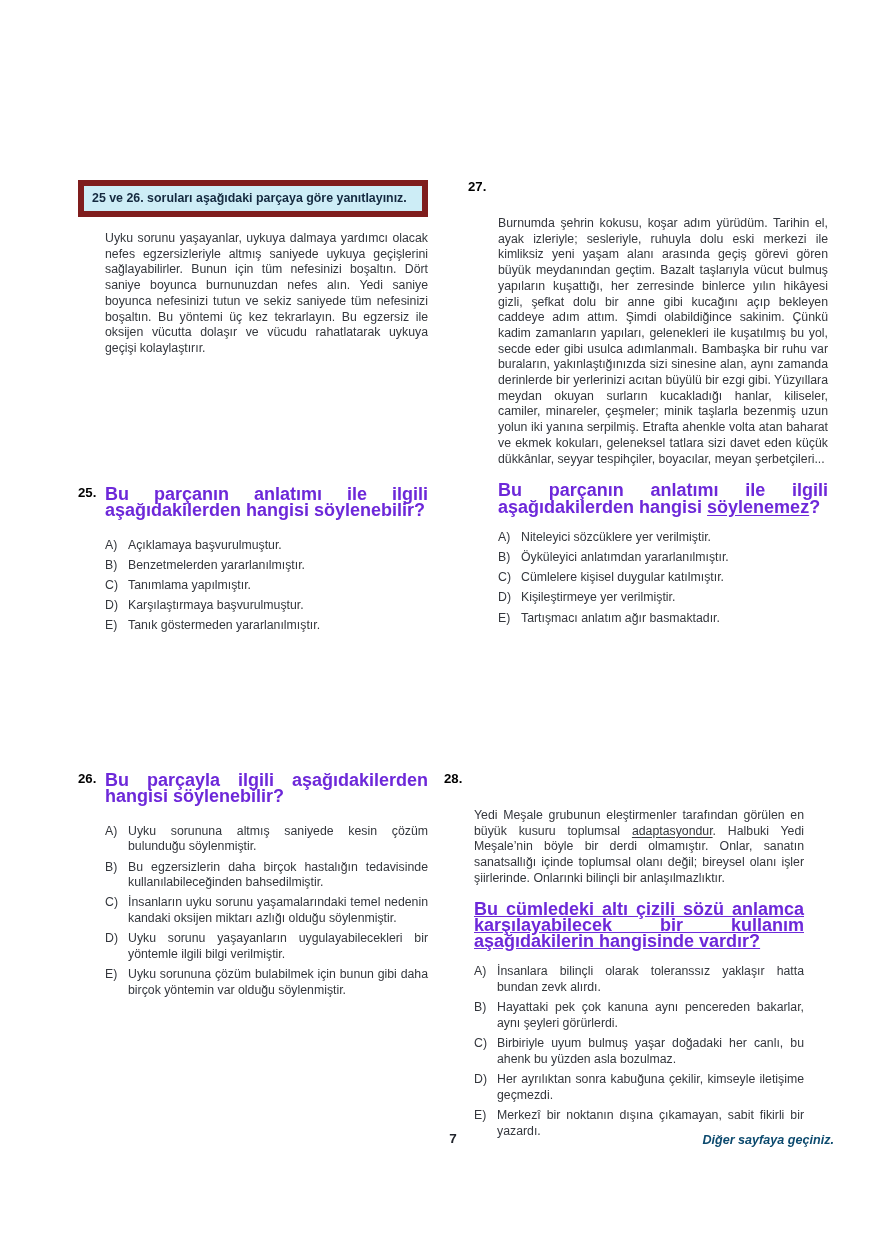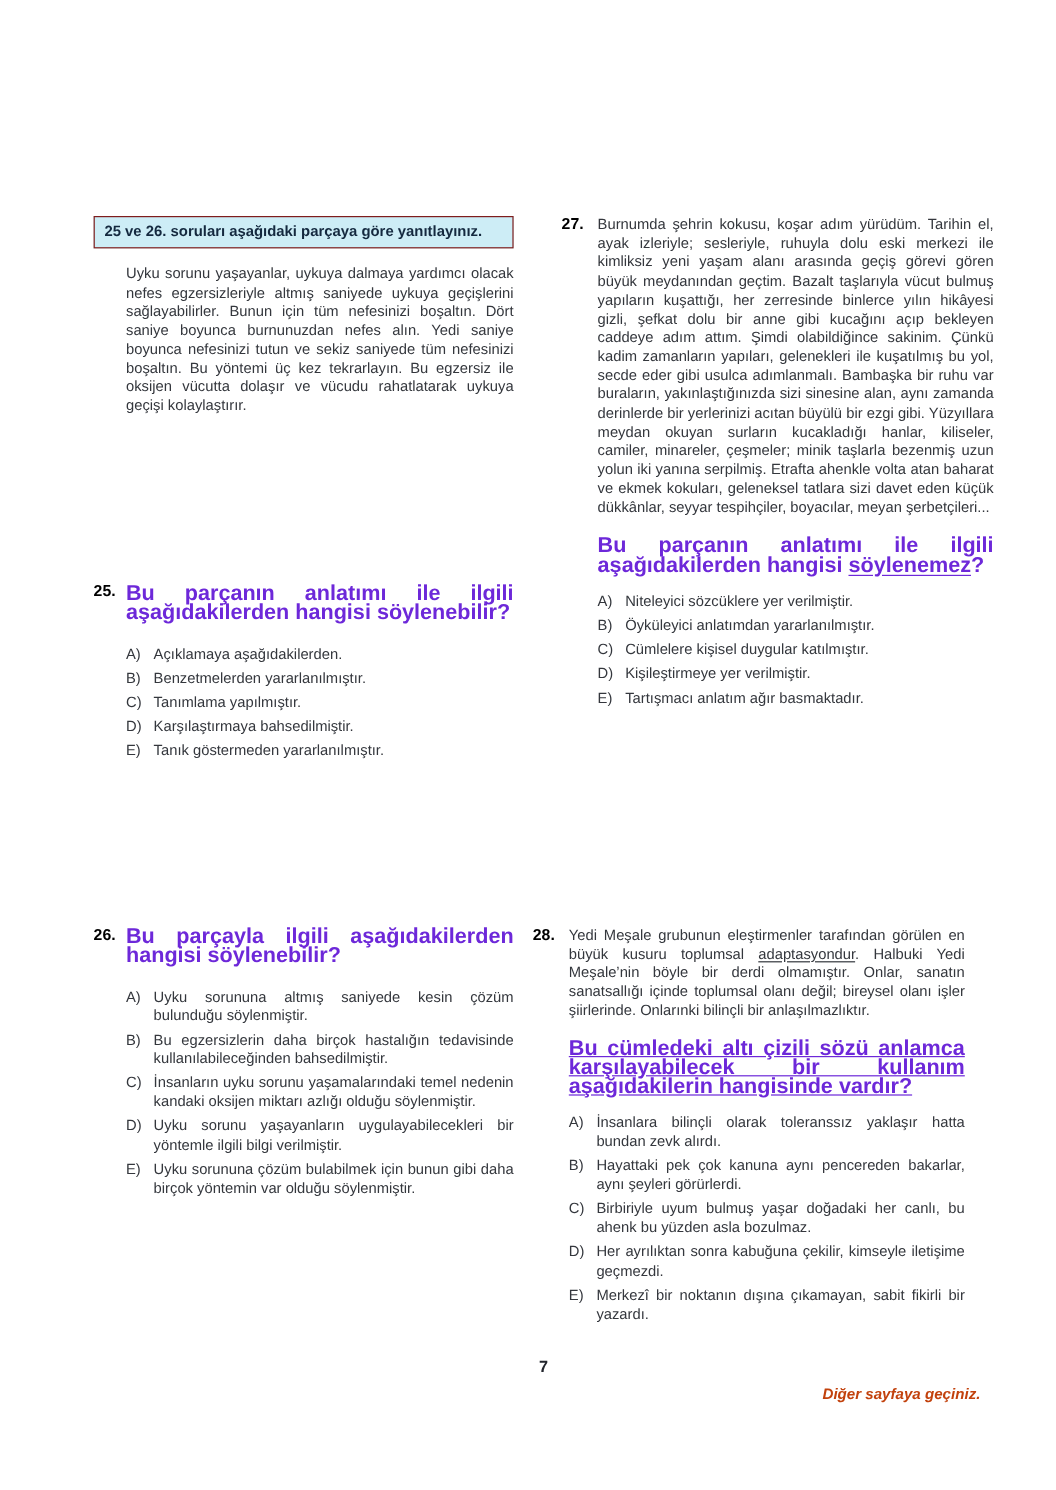--- a/index.html
+++ b/index.html
@@ -7,42 +7,42 @@
     position:relative;
     width:880px; height:1242px;
     background:#ffffff;
     font-family:"Liberation Sans", sans-serif;
     color:#33363c;
     overflow:hidden;
   }
   .instruction-box {
     box-sizing:border-box;
     width:350px;
-    border:1px solid #7f1d1d;
+    border:6px solid #7f1d1d;
     background:#cdedf6;
     color:#14293f;
     font-weight:bold;
     font-size:12.4px;
     line-height:15px;
     padding:5px 7px 5px 8px;
   }
   .passage {
     text-align:justify;
     font-size:12.3px;
     line-height:15.7px;
     color:#34373d;
   }
   .intro-passage { margin:14px 0 0 27px; }
   .question { position:absolute; }
   .q-num {
     position:absolute; left:0; top:-1px;
     font-weight:bold; font-size:13.2px; color:#000000;
   }
   .q-body-left  { padding-left:27px; }
-  .q-body-right { padding-left:30px; }
+  .q-body-right { padding-left:30px;margin-top:36px; }
   .stem {
     font-weight:bold;
     font-size:18px;
     line-height:16.3px;
     color:#6d28d9;
     text-align:justify;
   }
   .options { margin-top:19px; }
   .options-tight { margin-top:15px; }
   .opt {
@@ -56,23 +56,23 @@
   .opt-text { flex:1; text-align:justify; }
   .u { text-decoration:underline; text-underline-offset:2px; }
   .mt14 { margin-top:14px;text-decoration:underline; }
   .mt15 { margin-top:15px; }
   .footer-page-number {
     position:absolute; top:1131px; left:78px; width:750px;
     text-align:center;
     font-weight:bold; font-size:13.5px; color:#22252d;
   }
   .footer-next-note {
-    position:absolute; top:1133px; right:63px;
+    position:absolute; top:1133px; right:46px;
     font-weight:bold; font-style:italic;
-    font-size:12.6px; color:#c2410c;margin-top:22px;
+    font-size:12.6px; color:#0c4a6e;
   }
   .pos-intro { left:78px; top:180px; width:350px; }
   .pos-q25  { left:78px;  top:486px; width:350px; }
   .pos-q26  { left:78px;  top:772px; width:350px; }
   .pos-q27  { left:468px; top:180px; width:360px; }
   .pos-q28  { left:444px; top:772px; width:360px; }
 </style>
 </head>
 <body>
 
@@ -85,33 +85,33 @@
     <div class="passage intro-passage">Uyku sorunu yaşayanlar, uykuya dalmaya yardımcı olacak nefes egzersizleriyle altmış saniyede uykuya geçişlerini sağlayabilirler. Bunun için tüm nefesinizi boşaltın. Dört saniye boyunca burnunuzdan nefes alın. Yedi saniye boyunca nefesinizi tutun ve sekiz saniyede tüm nefesinizi boşaltın. Bu yöntemi üç kez tekrarlayın. Bu egzersiz ile oksijen vücutta dolaşır ve vücudu rahatlatarak uykuya geçişi kolaylaştırır.</div>
   </div>
 
   <div class="question pos-q25">
     <span class="q-num">25.</span>
     <div class="q-body-left">
       <div class="stem">Bu parçanın anlatımı ile ilgili aşağıdakilerden hangisi söylenebilir?</div>
       <div class="options">
         <div class="opt">
           <span class="opt-letter">A)</span>
-          <span class="opt-text">Açıklamaya aşağıdakilerden.</span>
+          <span class="opt-text">Açıklamaya başvurulmuştur.</span>
         </div>
         <div class="opt">
           <span class="opt-letter">B)</span>
           <span class="opt-text">Benzetmelerden yararlanılmıştır.</span>
         </div>
         <div class="opt">
           <span class="opt-letter">C)</span>
           <span class="opt-text">Tanımlama yapılmıştır.</span>
         </div>
         <div class="opt">
           <span class="opt-letter">D)</span>
-          <span class="opt-text">Karşılaştırmaya bahsedilmiştir.</span>
+          <span class="opt-text">Karşılaştırmaya başvurulmuştur.</span>
         </div>
         <div class="opt">
           <span class="opt-letter">E)</span>
           <span class="opt-text">Tanık göstermeden yararlanılmıştır.</span>
         </div>
       </div>
     </div>
   </div>
 
   <div class="question pos-q26">

